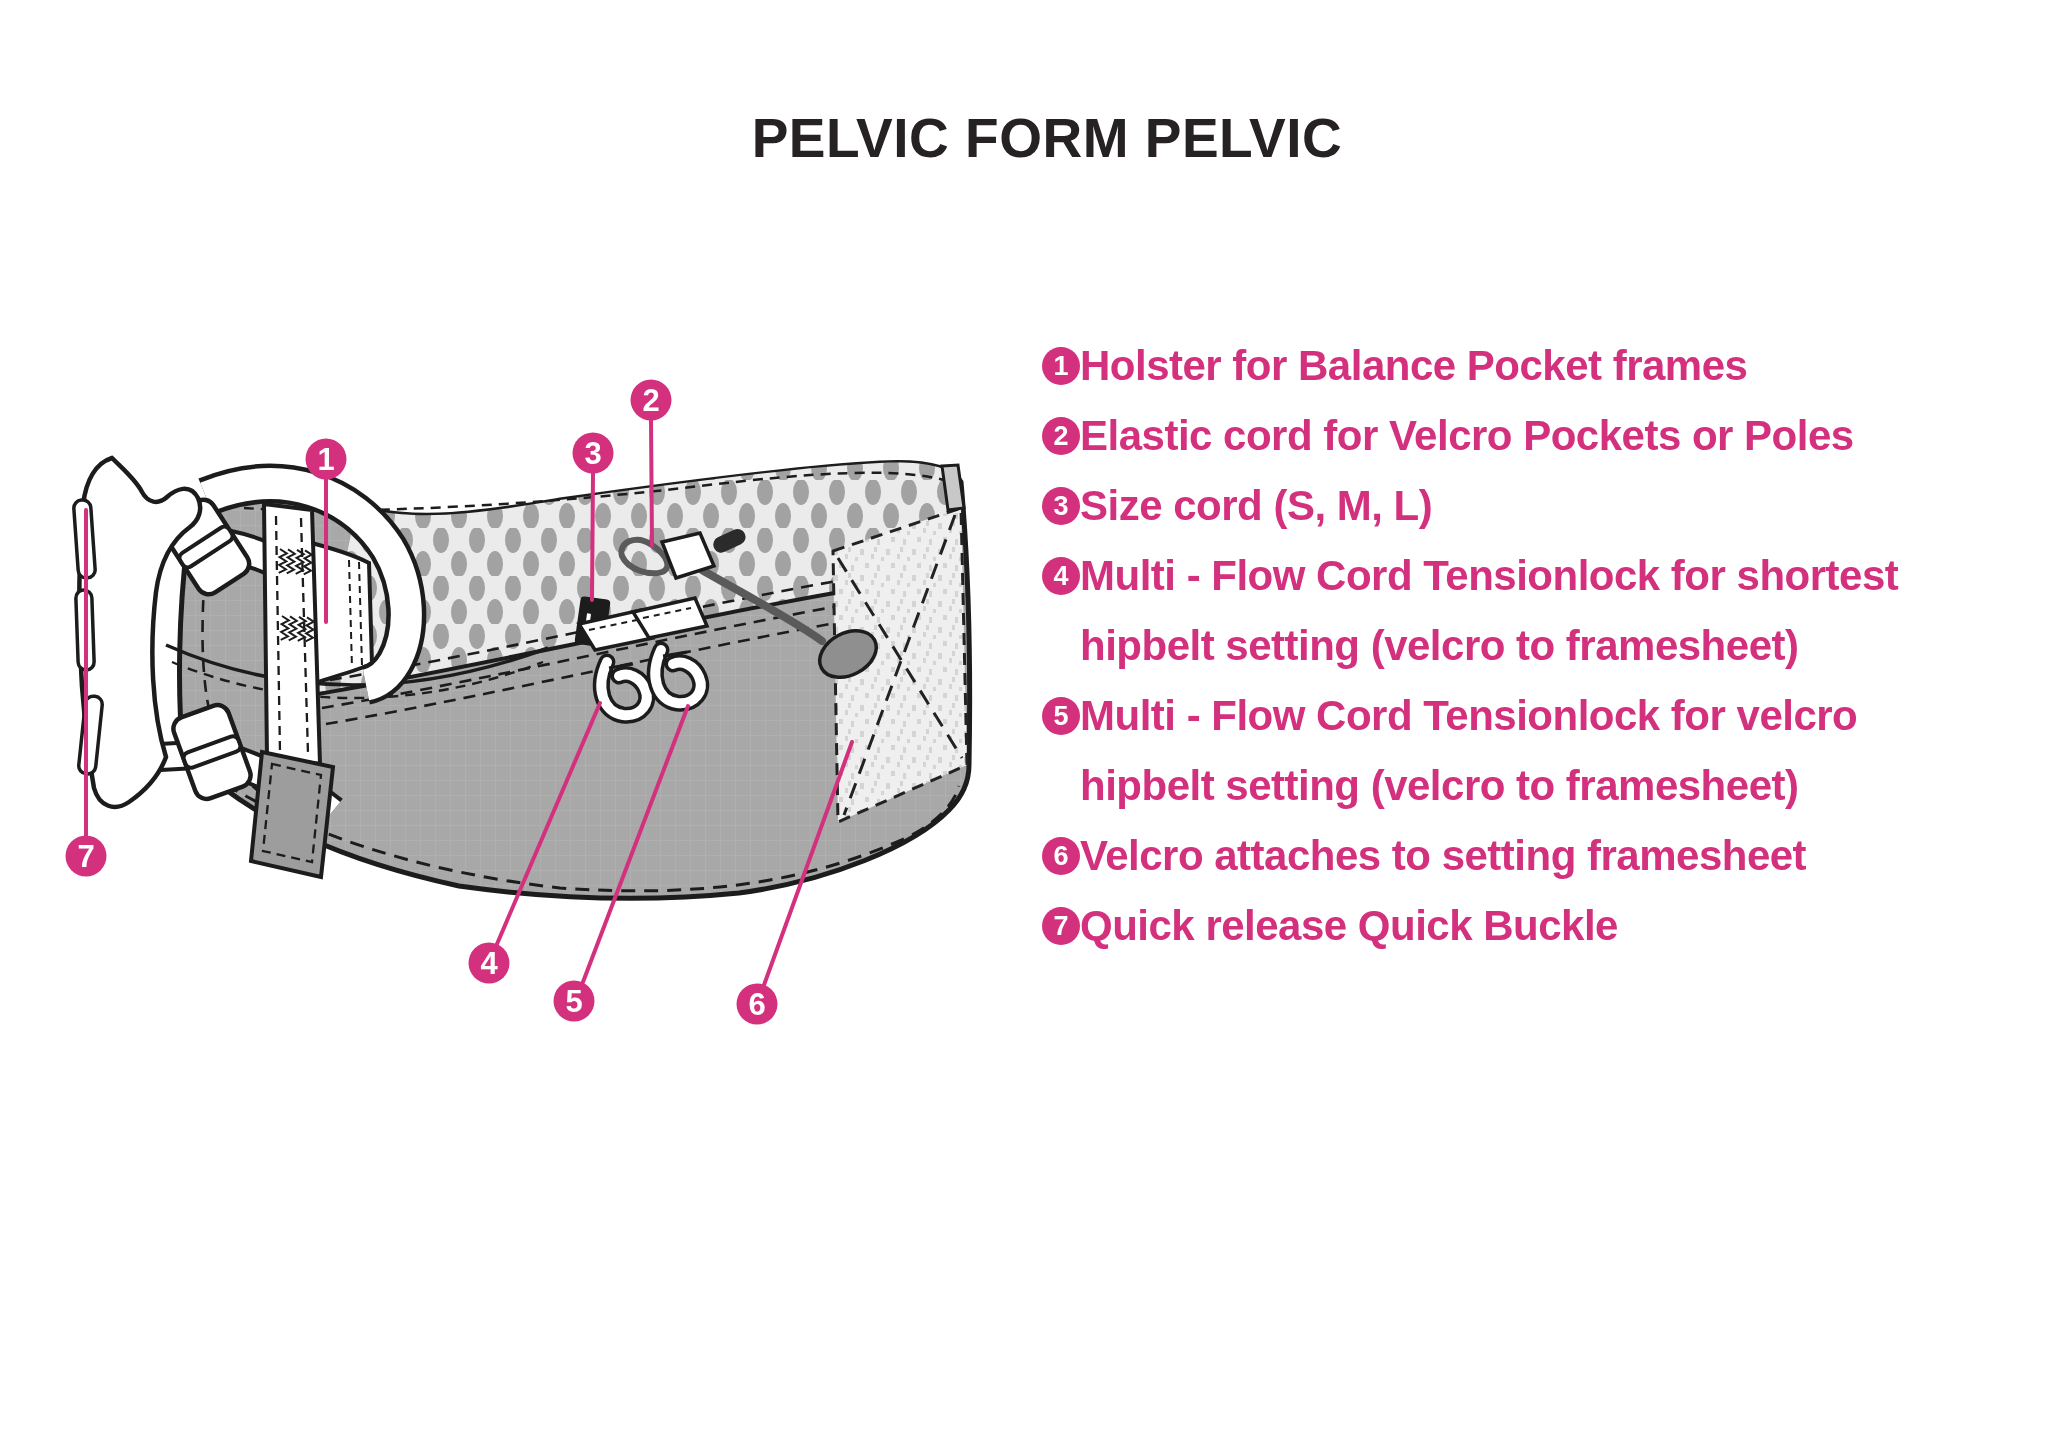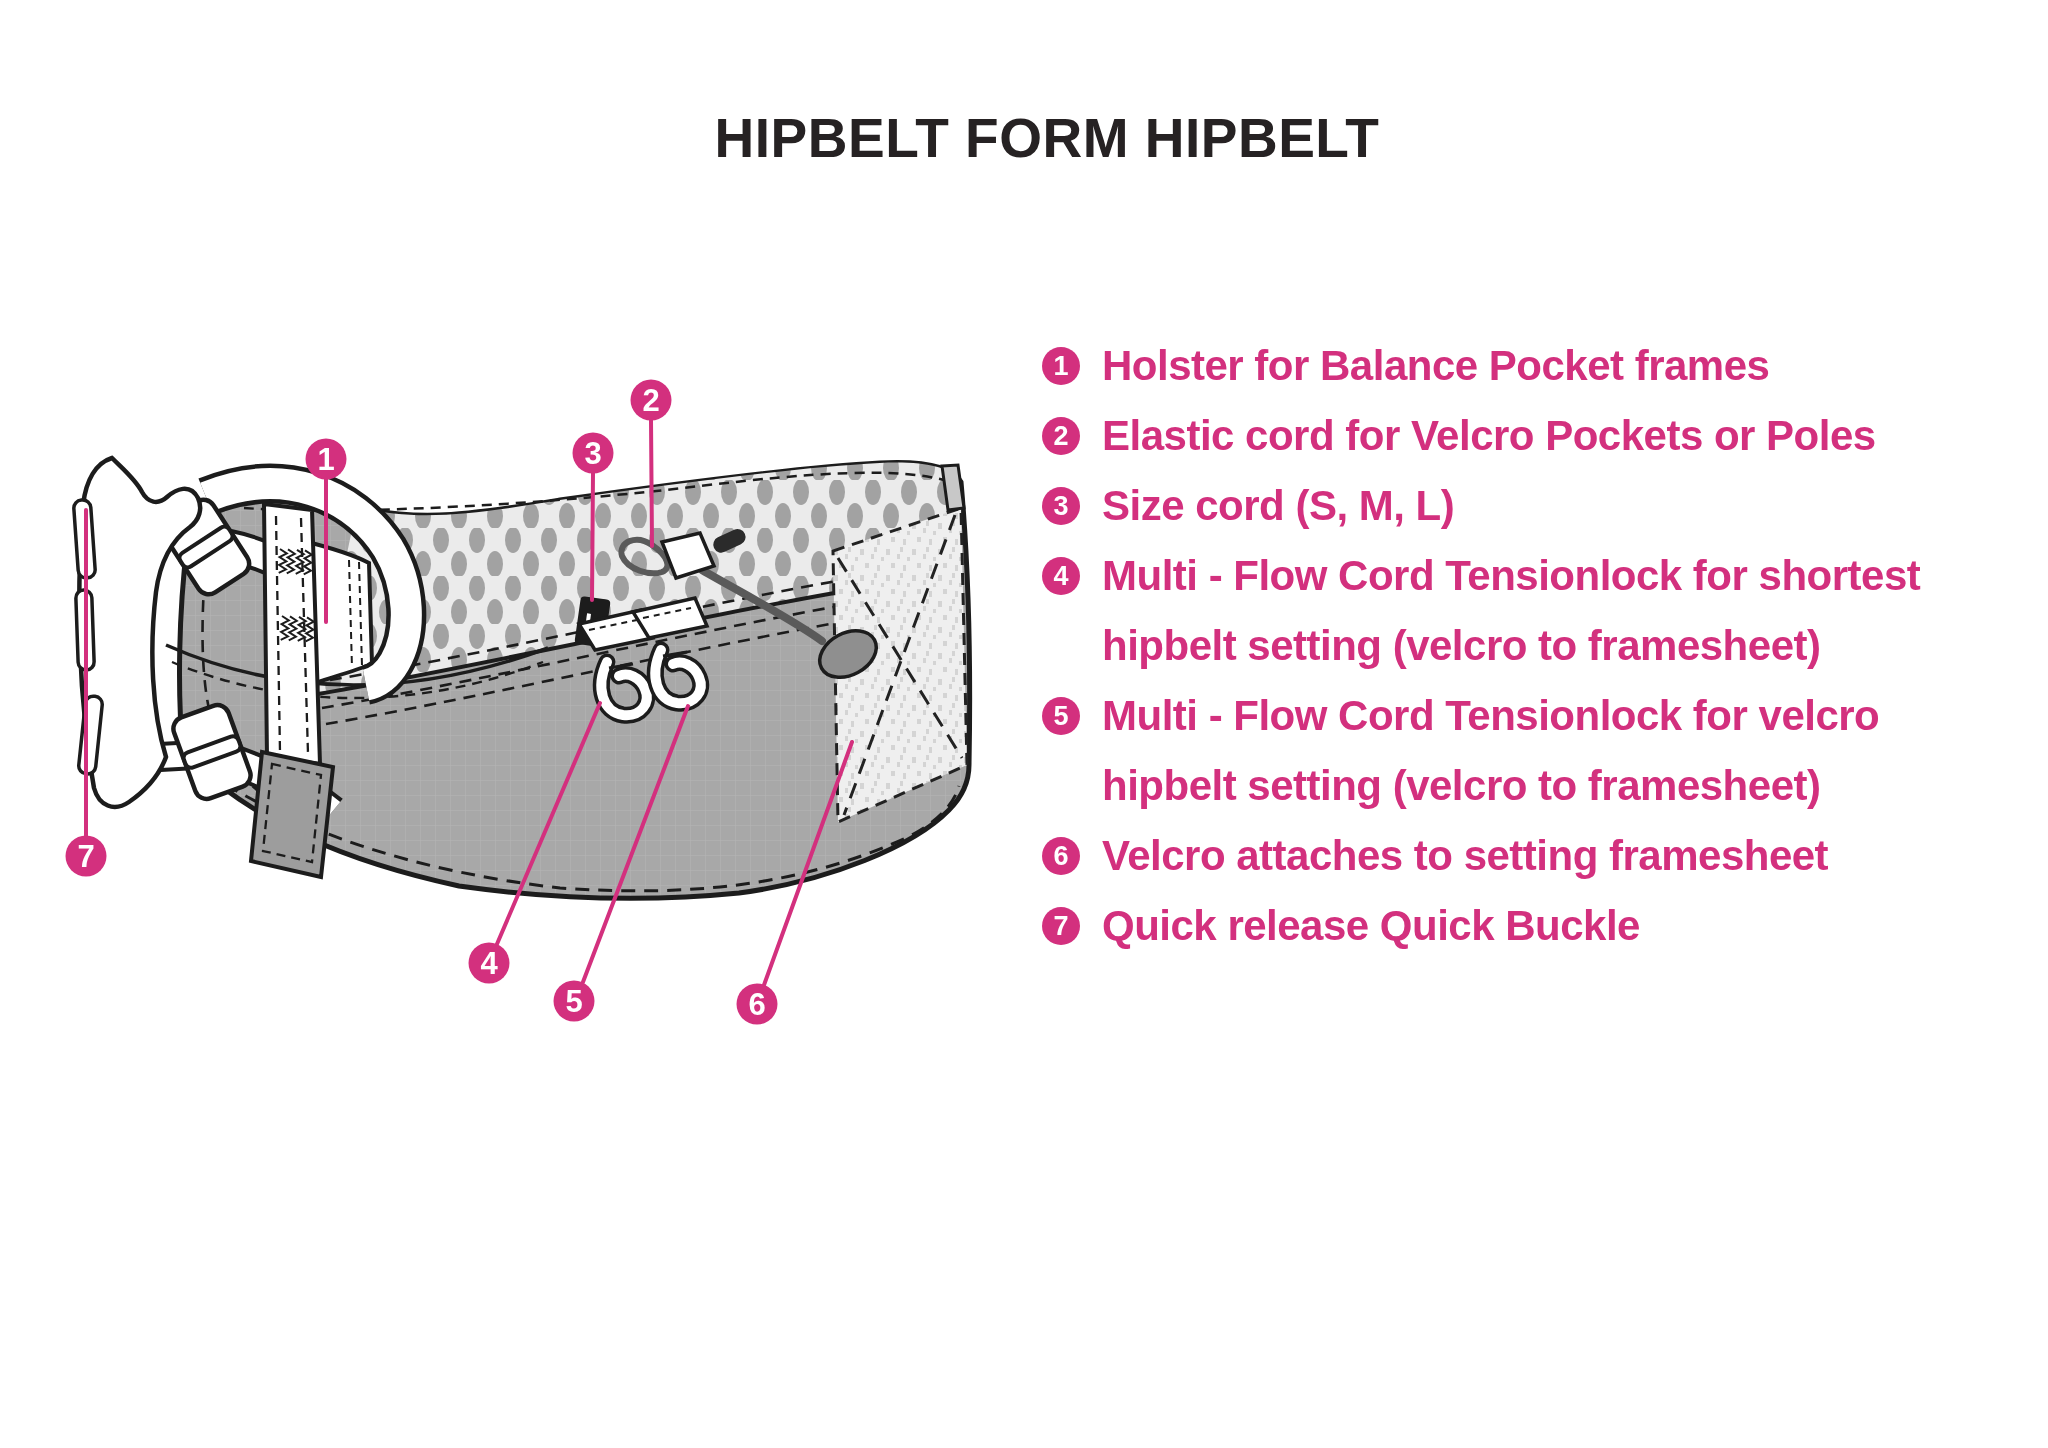--- a/index.html
+++ b/index.html
@@ -16,30 +16,30 @@
   svg.diagram{position:absolute;top:0;left:0;}
   .accent-fill{fill:var(--accent);}
   .accent-stroke{stroke:var(--accent);stroke-width:4;fill:none;stroke-linecap:round;}
   .callout-num{fill:#ffffff;font-size:31px;font-weight:bold;text-anchor:middle;}
   .ltag-text{fill:#ffffff;font-size:27px;font-weight:bold;text-anchor:middle;}
   .legend{position:absolute;left:1042px;top:331px;width:960px;}
   .legend-item{display:flex;align-items:flex-start;}
   .badge{width:38px;height:38px;border-radius:50%;background:var(--accent);color:#fff;
     font-size:27px;font-weight:bold;display:flex;align-items:center;justify-content:center;
     flex-shrink:0;margin-top:16px;}
-  .legend-text{margin-left:22px;color:var(--accent);font-size:42px;font-weight:bold;
+  .legend-text{color:var(--accent);font-size:42px;font-weight:bold;
     letter-spacing:-0.5px;line-height:70px;}
 </style>
 </head>
 <body>
 
 <div class="page">
 
   <div class="title-wrap">
-    <span class="title">HIPBELT FORM HIPBELT</span>
+    <span class="title">PELVIC FORM PELVIC</span>
   </div>
 
   <svg class="diagram" width="2048" height="1448" viewBox="0 0 2048 1448">
     <defs>
       <pattern id="meshPat" patternUnits="userSpaceOnUse" width="36" height="48">
         <rect width="36" height="48" style="fill:var(--mesh-bg)"></rect>
         <ellipse cx="9" cy="12" rx="8" ry="13" style="fill:var(--mesh-dot)"></ellipse>
         <ellipse cx="27" cy="36" rx="8" ry="13" style="fill:var(--mesh-dot)"></ellipse>
       </pattern>
       <pattern id="gridPat" patternUnits="userSpaceOnUse" width="15" height="15">

